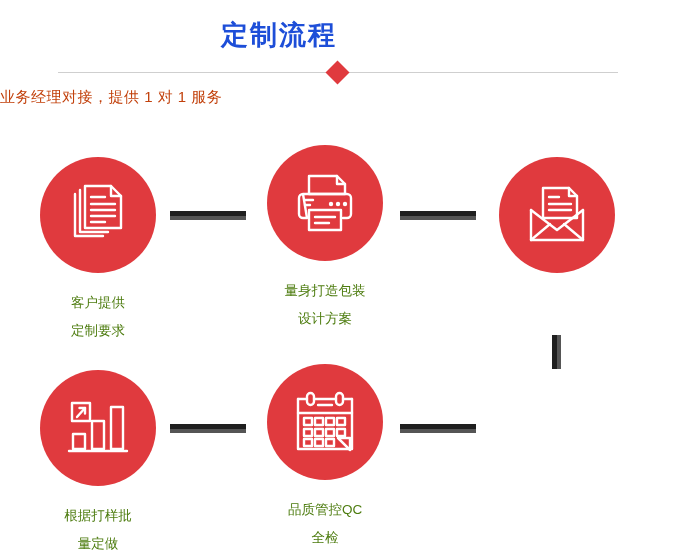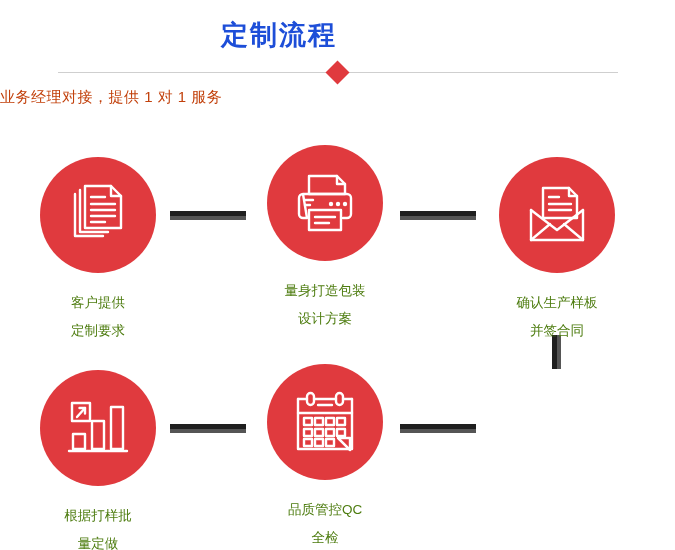--- a/index.html
+++ b/index.html
@@ -196,22 +196,20 @@
           <line x1="24" y1="11" x2="34" y2="11"></line>
           <line x1="24" y1="18" x2="46" y2="18"></line>
           <line x1="24" y1="24" x2="46" y2="24"></line>
           <path d="M6 24 L6 54 L58 54 L58 24"></path>
           <path d="M6 24 L32 44 L58 24"></path>
           <path d="M6 54 L25 38"></path>
           <path d="M58 54 L39 38"></path>
         </svg>
       </span>
     </div>
-    <div class="step-label">确认生产样板
-并签合同</div>
   </div>
 
   <div class="step" style="left:18px; top:240px;">
     <div class="circle">
       <span>
         <svg width="62" height="58" viewBox="0 0 62 58" fill="none" stroke="#ffffff" stroke-width="2.4" stroke-linejoin="round" stroke-linecap="round">
           <rect x="5" y="4" width="18" height="18"></rect>
           <path d="M10 18 L18 9"></path>
           <path d="M12.5 9 L18 9 L18 14.5"></path>
           <rect x="6" y="35" width="12" height="15"></rect>

